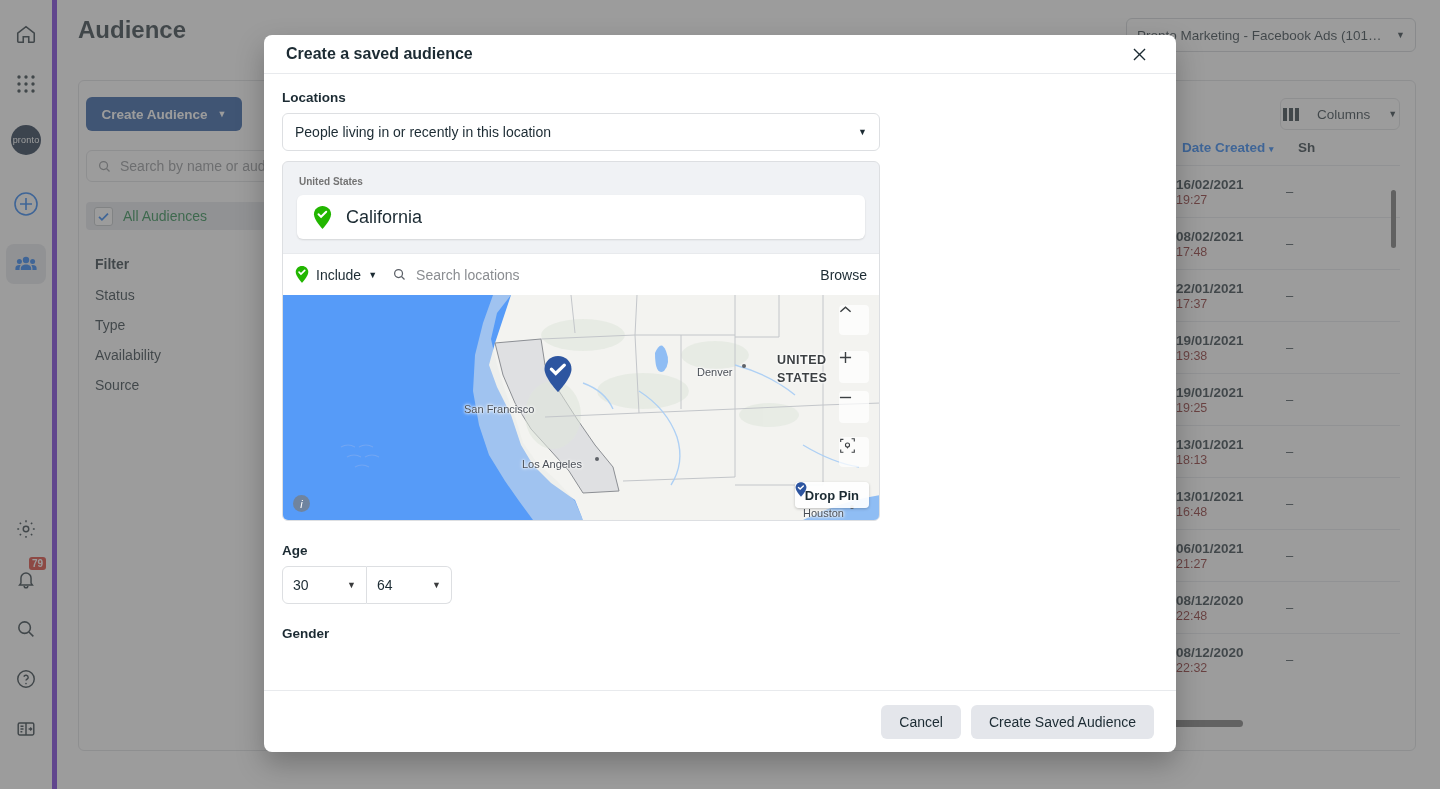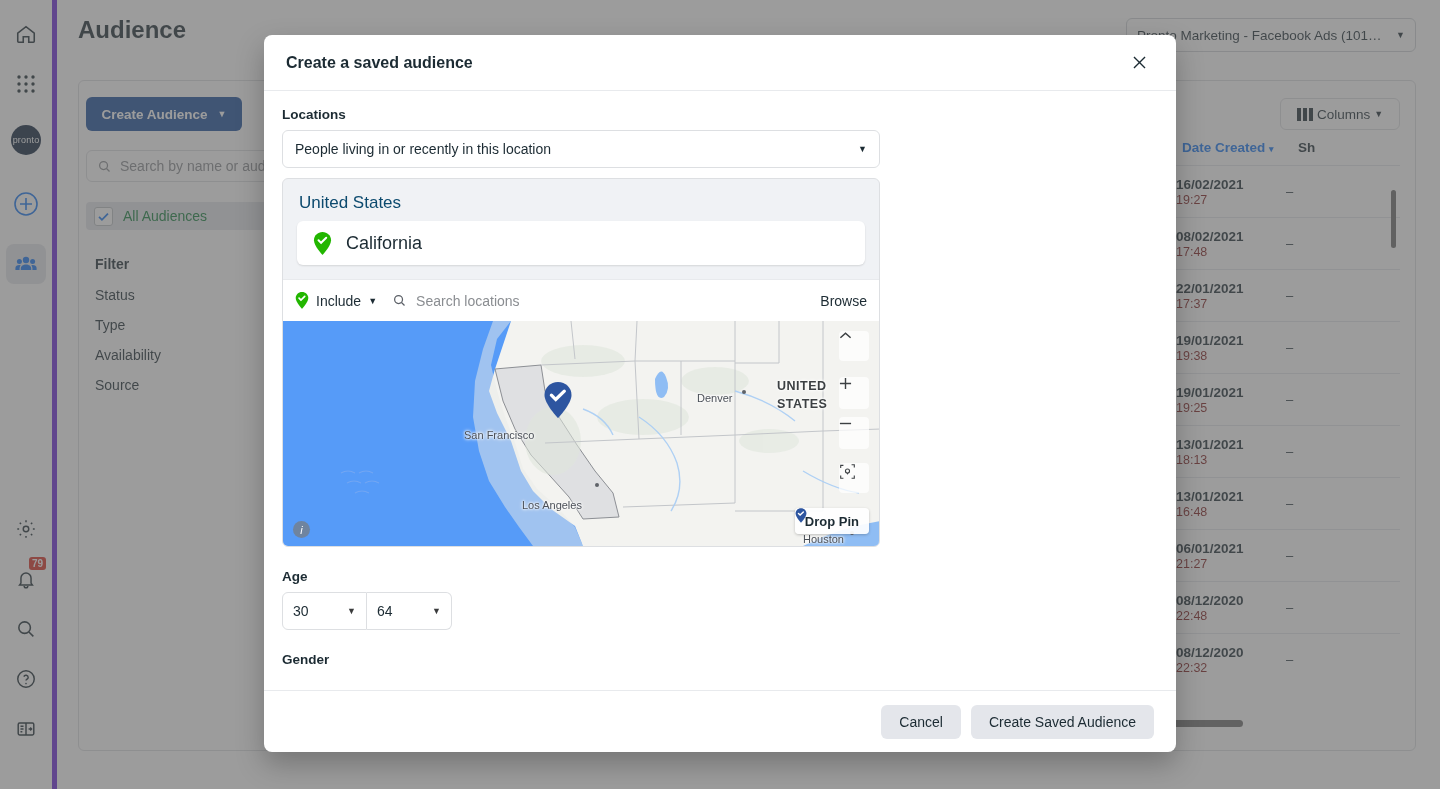--- a/index.html
+++ b/index.html
@@ -96,21 +96,21 @@
     align-items: center; font-size: 13px; color: #1c2b33;
   }
   .col-a { width: 76px; color: #1c2b33; font-size: 13px; padding-top:14px; }
   .col-b { width: 110px; }
   .col-b .d { font-weight: bold; font-size: 13.5px; }
   .col-b .t { font-size: 12.5px; color: #7f1d1d; margin-top: 2px; }
   .col-c { width: 40px; text-align: left; color: #1c2b33; }
   .cols-btn {
     position: absolute; right: 40px; top: 98px; width: 120px; height: 32px;
     border: 1px solid #dddfe2; border-radius: 6px; background: #fff;
-    display: flex; align-items: center; justify-content: center; gap: 4px;
+    display: flex; align-items: center; justify-content: center; gap: 18px;
     font-size: 13.5px; color: #1c2b33;
   }
   .vbar {
     position: absolute; right: 44px; top: 190px; width: 5px; height: 58px;
     background: #6b6b6b; border-radius: 3px;
   }
   .hbar {
     position: absolute; left: 1088px; top: 720px; width: 155px; height: 7px;
     background: #6f6f6f; border-radius: 4px;
   }
@@ -119,21 +119,21 @@
   .dim { position: absolute; inset: 0; background: rgba(90,90,90,0.60); }
 
   
   .modal {
     position: absolute; left: 264px; top: 35px; width: 912px; height: 717px;
     background: #fff; border-radius: 8px; overflow: hidden;
     box-shadow: 0 12px 28px rgba(0,0,0,0.25);
     display: flex; flex-direction: column;
   }
   .modal-header {
-    height: 56px; display: flex; align-items: center;
+    height: 39px; display: flex; align-items: center;
     padding: 0 22px; border-bottom: 1px solid #e8eaed; flex: 0 0 auto;
   }
   .modal-title { font-size: 16px; font-weight: bold; color: #1c2b33; }
   .modal-close {
     margin-left: auto; width: 30px; height: 30px; border-radius: 50%;
     display: flex; align-items: center; justify-content: center; color: #1c2b33;
   }
   .modal-body { flex: 1 1 auto; padding: 16px 18px 0 18px; overflow: hidden; }
   .modal-footer {
     flex: 0 0 auto; height: 62px; border-top: 1px solid #e8eaed;
@@ -155,21 +155,21 @@
     font-size: 14px; color: #1c2b33;
   }
   .select-field .caret { margin-left: auto; color: #1c2b33; }
 
   .loc-panel {
     width: 598px; margin-top: 10px;
     border: 1px solid #dddfe2; border-radius: 6px; overflow: hidden;
     background: #f0f2f5;
   }
   .loc-country {
-    font-size: 17px; color: #0c4a6e; padding: 14px 16px 8px 16px;
+    font-size: 10px; color: #737373; padding: 14px 16px 8px 16px; font-weight: bold;
   }
   .loc-chip {
     margin: 0 14px 14px 14px; height: 44px; background: #fff;
     border-radius: 6px; display: flex; align-items: center; gap: 14px;
     padding: 0 16px; font-size: 18px; color: #1c2b33;
     box-shadow: 0 1px 2px rgba(0,0,0,.12);
   }
   .loc-searchrow {
     background: #fff; height: 42px; display: flex; align-items: center;
     padding: 0 12px; gap: 9px; border-top: 1px solid #e8eaed;
@@ -521,21 +521,21 @@
               <path d="M58 152 q7 -4 14 0 M76 152 q7 -4 14 0"></path>
               <path d="M64 162 q7 -4 14 0 M82 162 q7 -4 14 0"></path>
               <path d="M72 172 q7 -4 14 0"></path>
             </g>
           </svg>
 
           <div class="map-label big" style="left:494px; top:58px;">UNITED</div>
           <div class="map-label big" style="left:494px; top:76px;">STATES</div>
 
           <div class="map-label" style="left:181px; top:108px;">San Francisco</div>
-          <div class="map-label" style="left:239px; top:178px;">Los Angeles</div>
+          <div class="map-label" style="left:239px; top:163px;">Los Angeles</div>
           <div class="map-label" style="left:414px; top:71px;">Denver</div>
           <div class="map-label" style="left:520px; top:212px;">Houston</div>
           <div class="map-dot" style="left:459px; top:69px;"></div>
           <div class="map-dot" style="left:312px; top:162px;"></div>
           <div class="map-dot" style="left:567px; top:210px;"></div>
 
           <svg class="pin-marker" style="left:260px; top:60px;" viewBox="0 0 20 24">
             <path d="M10 0C4.9 0 1 3.8 1 8.6c0 6 9 15.4 9 15.4s9-9.4 9-15.4C19 3.8 15.1 0 10 0z" fill="#2d55a0"></path>
             <path d="M5.6 8.8l2.9 2.9 5.7-5.6" stroke="#fff" stroke-width="2.2" fill="none" stroke-linecap="round"></path>
           </svg>

